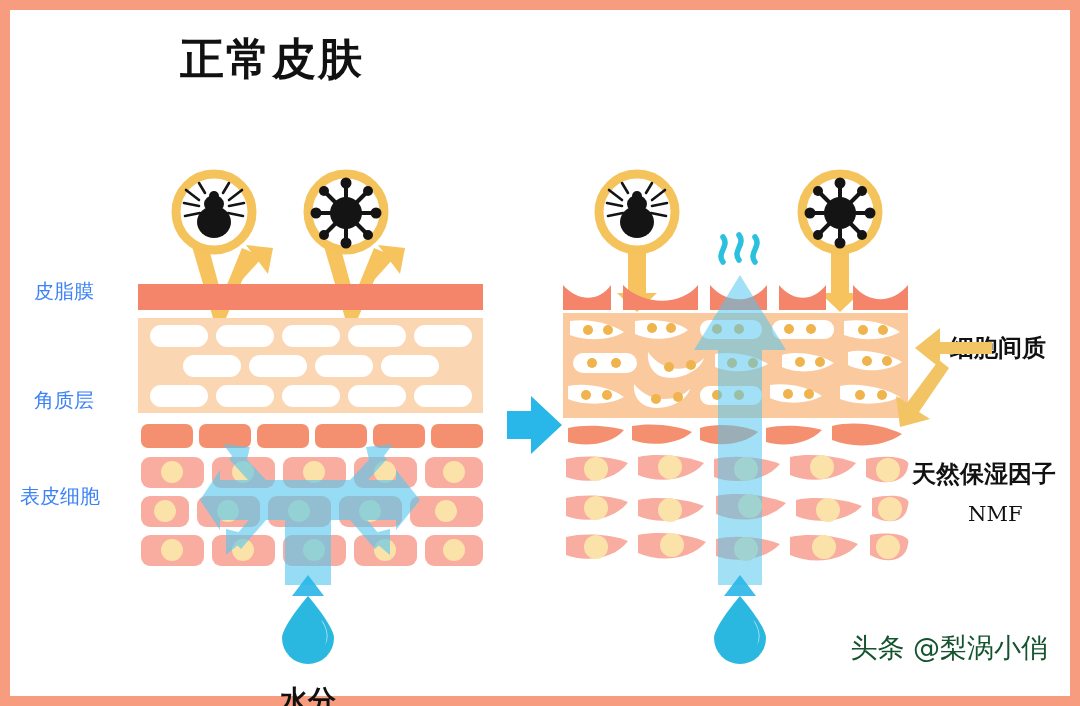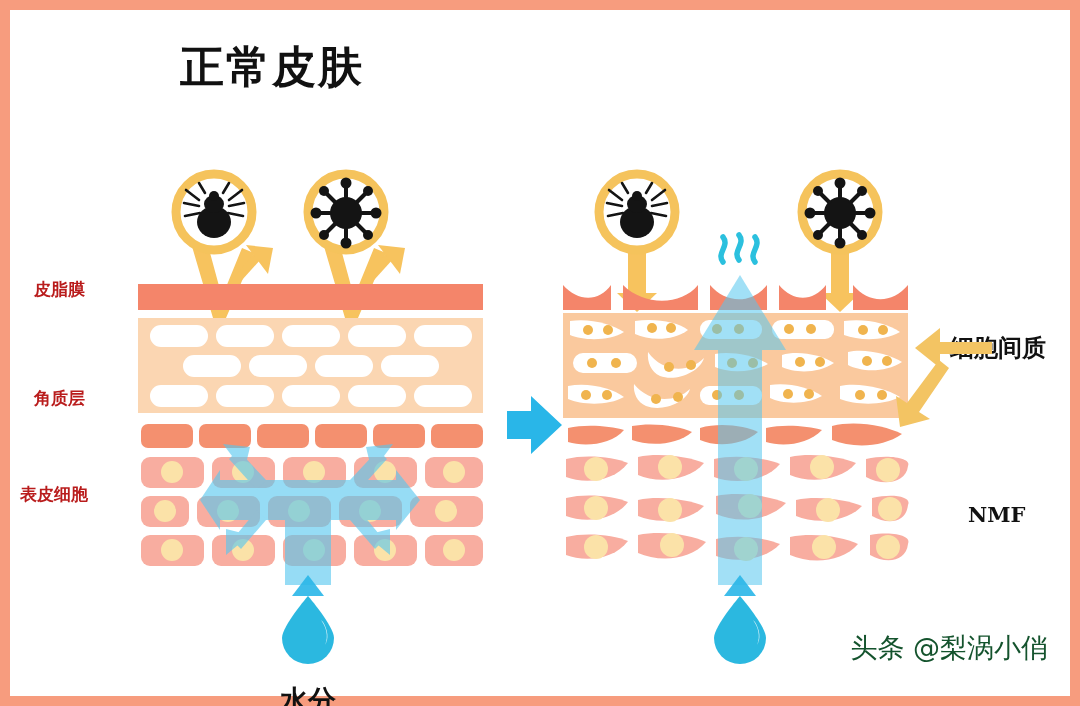--- a/index.html
+++ b/index.html
@@ -13,42 +13,42 @@
     position:relative;
     width:1080px;height:706px;
     box-sizing:border-box;
     border:10px solid #F79C7E;
     background:#ffffff;
   }
   .canvas{position:absolute;inset:0;}
   .abs{position:absolute;}
 
   .title{
-    left:170px;top:28px;
+    left:170px;top:20px;
     font-size:44px;font-weight:bold;color:#111;
     letter-spacing:2px;
     font-family:"DejaVu Sans","Liberation Sans",sans-serif;
   }
   .allergen-title{
     left:136px;top:114px;
     font-size:30px;font-weight:bold;color:#111;
     font-family:"DejaVu Sans","Liberation Sans",sans-serif;
   }
   .side-label{
-    font-size:17px;font-weight:bold;color:#b91c1c;
+    font-size:20px;font-weight:normal;color:#3b82f6;
     font-family:"DejaVu Sans","Liberation Sans",sans-serif;
     white-space:nowrap;
   }
   .right-label{
     font-size:24px;font-weight:bold;color:#111;
     font-family:"DejaVu Sans","Liberation Sans",sans-serif;
     white-space:nowrap;
   }
   .nmf-label{
-    font-size:21px;font-weight:bold;color:#111;
+    font-size:21px;font-weight:normal;color:#111;
     font-family:"DejaVu Serif","Liberation Serif",serif;
     text-align:center;
   }
   .water-label{
     font-size:28px;font-weight:bold;color:#111;
     font-family:"DejaVu Sans","Liberation Sans",sans-serif;
   }
   .watermark{
     right:22px;bottom:30px;
     font-size:27px;color:#14532d;
@@ -62,20 +62,21 @@
 
 <div id="frame">
 
   <div class="abs title">正常皮肤</div>
 
   <div class="abs side-label" style="left:24px;top:268px;">皮脂膜</div>
   <div class="abs side-label" style="left:24px;top:332px;margin-top:45px;">角质层</div>
   <div class="abs side-label" style="left:10px;top:473px;">表皮细胞</div>
 
   <div class="abs right-label" style="left:940px;top:322px;">细胞间质</div>
+  <div class="abs right-label" style="left:902px;top:448px;">天然保湿因子</div>
   <div class="abs nmf-label" style="left:958px;top:492px;">NMF</div>
 
   <div class="abs water-label" style="left:270px;top:648px;margin-top:24px;">水分</div>
 
   <div class="abs watermark">头条 @梨涡小俏</div>
 
   <svg class="canvas" viewBox="0 0 1080 706" width="1080" height="706">
 
     <defs>
 

